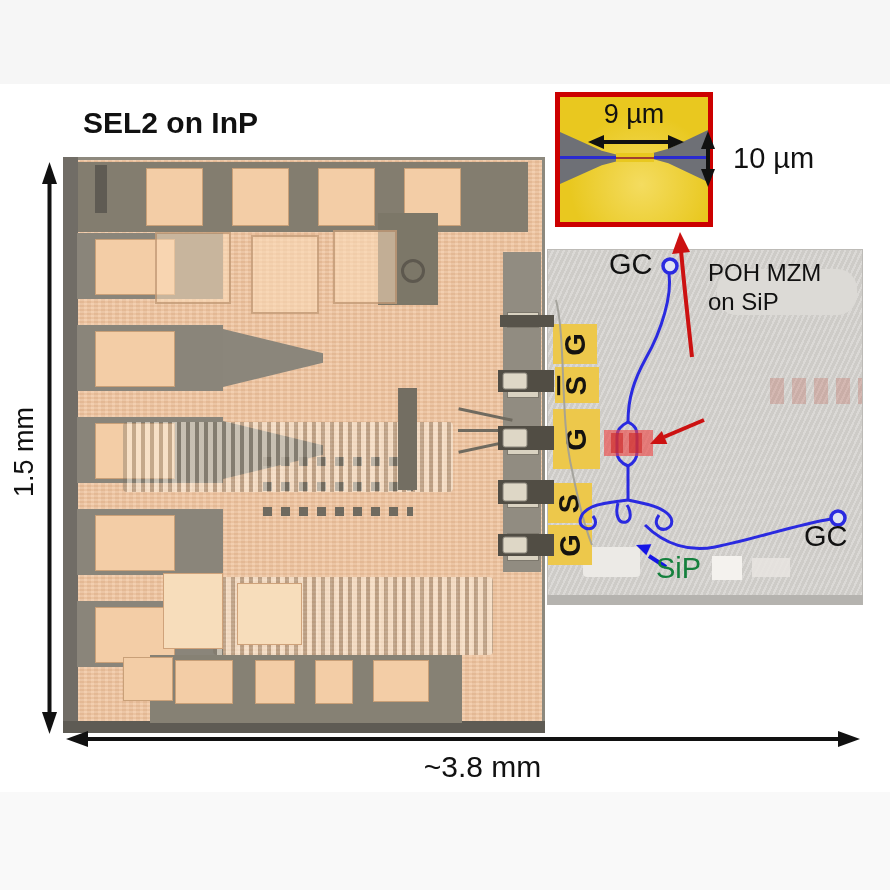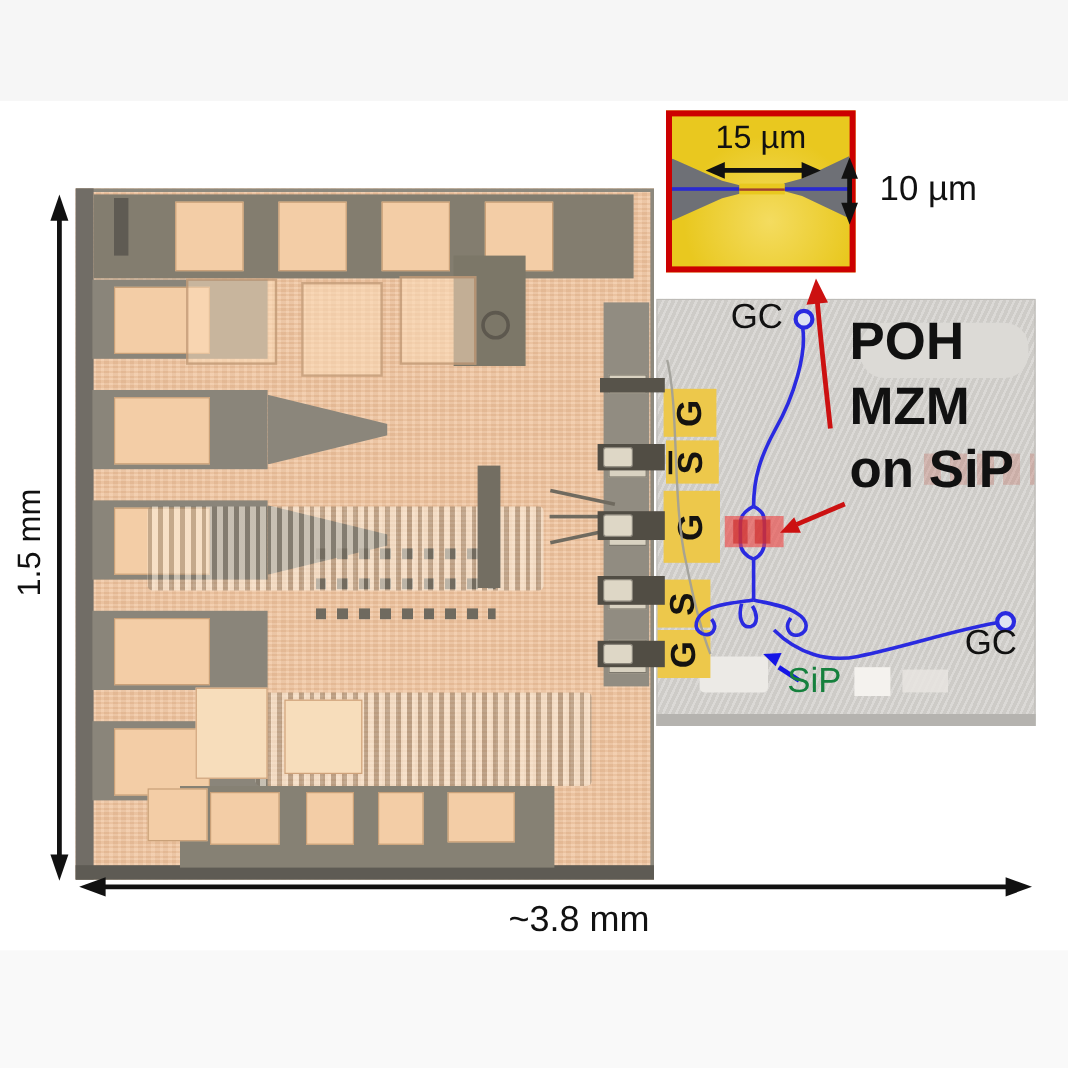--- a/index.html
+++ b/index.html
@@ -68,21 +68,21 @@
 
   
   .lbl{z-index:60;color:#111;}
   .t-sel2{left:83px;top:106px;font-size:30px;font-weight:bold;}
   .t-dimv{left:-31px;top:438px;width:110px;height:28px;line-height:28px;text-align:center;
           font-size:27px;transform:rotate(-90deg);}
   .t-dimh{left:380px;top:750px;width:205px;text-align:center;font-size:30px;}
   .t-10um{left:733px;top:142px;font-size:29px;}
   .t-gc-top{left:609px;top:248px;font-size:29px;}
   .t-gc-bot{left:804px;top:520px;font-size:29px;}
-  .t-poh{left:708px;top:258px;font-size:44px;font-weight:bold;line-height:1.22;}
+  .t-poh{left:708px;top:258px;font-size:24px;font-weight:normal;line-height:1.22;}
   .t-plasmonic{left:645px;top:348px;width:244px;text-align:center;font-size:29px;
                color:#cc1111;line-height:1.32;}
   .t-sip{left:656px;top:552px;font-size:29px;color:#15803d;}
 
   svg.overlay{position:absolute;left:0;top:0;z-index:50;pointer-events:none;}
 </style>
 </head>
 <body>
 
 <div class="stage">
@@ -168,21 +168,21 @@
   <div class="abs pad" style="left:548px;top:525px;width:44px;height:40px;">
       <span>G</span>
     </div>
 
   <div class="abs inset">
     <div class="taperL"></div>
     <div class="taperR"></div>
     <div class="wg"></div>
     <div class="slotcov"></div>
     <div class="slot"></div>
-    <div class="wlabel">15 µm</div>
+    <div class="wlabel">9 µm</div>
   </div>
 
   <svg class="overlay" width="890" height="890" viewBox="0 0 890 890">
 
     <g>
       <rect x="500" y="315" width="54" height="12" fill="#57534a"></rect>
       <rect x="498" y="370" width="56" height="22" fill="#514d44"></rect>
       <rect x="498" y="426" width="56" height="24" fill="#514d44"></rect>
       <rect x="498" y="480" width="56" height="24" fill="#514d44"></rect>
       <rect x="498" y="534" width="56" height="22" fill="#514d44"></rect>
@@ -244,20 +244,21 @@
       <polygon points="604,135 604,149 588,142" fill="#111"></polygon>
       <polygon points="668,135 668,149 684,142" fill="#111"></polygon>
     </g>
     <g>
       <line x1="708" y1="145" x2="708" y2="173" stroke="#111" stroke-width="4"></line>
       <polygon points="701,149 715,149 708,131" fill="#111"></polygon>
       <polygon points="701,169 715,169 708,187" fill="#111"></polygon>
     </g>
   </svg>
 
+  <div class="abs lbl t-sel2">SEL2 on InP</div>
   <div class="abs lbl t-dimv">1.5 mm</div>
   <div class="abs lbl t-dimh">~3.8 mm</div>
   <div class="abs lbl t-10um">10 µm</div>
   <div class="abs lbl t-gc-top">GC</div>
   <div class="abs lbl t-gc-bot">GC</div>
   <div class="abs lbl t-poh">
     <div>POH MZM</div>
     <div>on SiP</div>
   </div>
   <div class="abs lbl t-sip">SiP</div>

